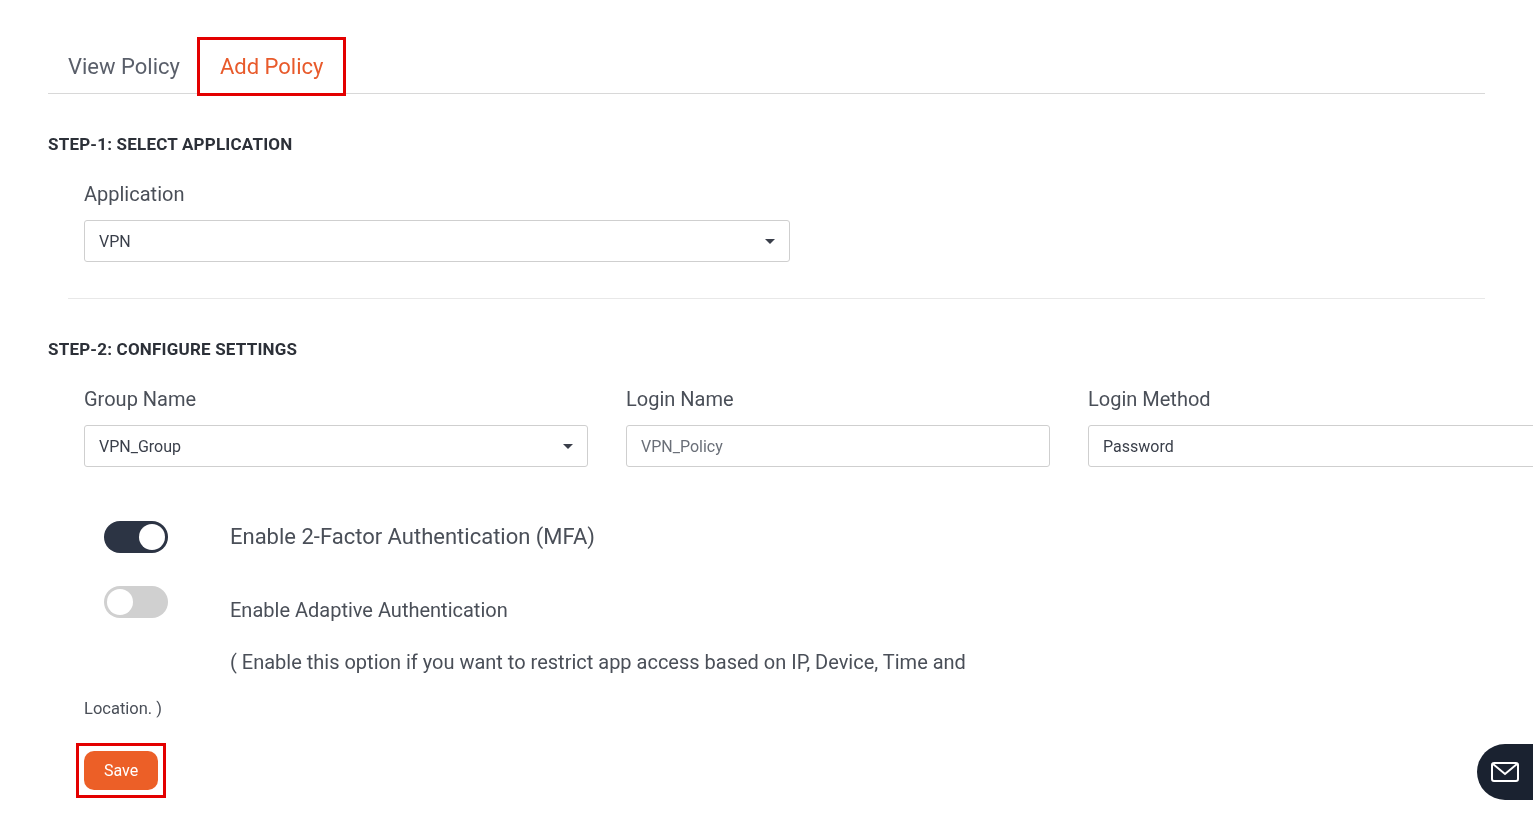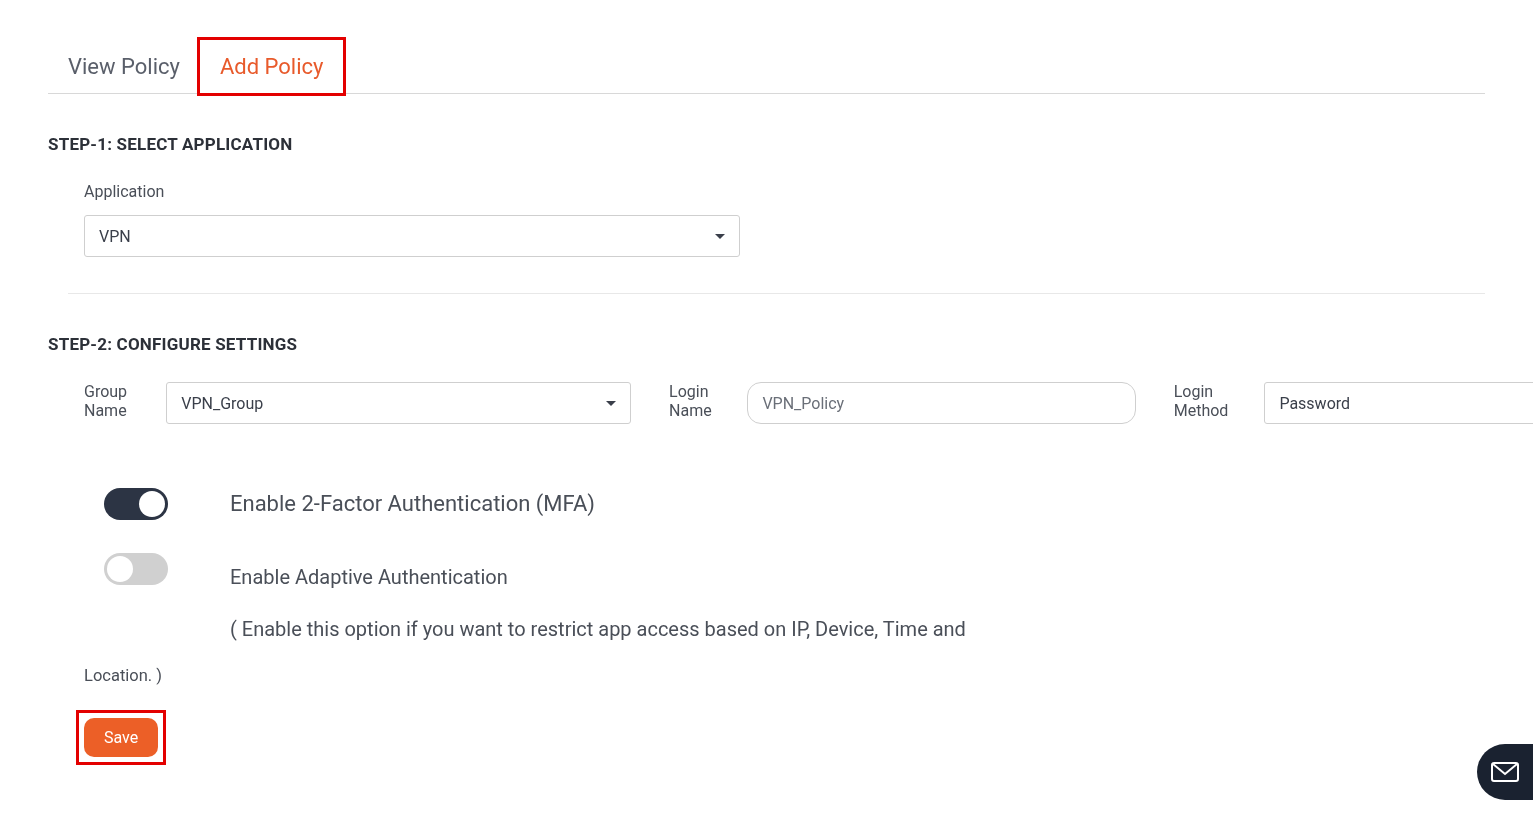--- a/index.html
+++ b/index.html
@@ -47,27 +47,27 @@
       font-weight: 700;
       color: #2c3038;
       margin-bottom: 28px;
       letter-spacing: 0.2px;
     }
     .field-group {
       margin-left: 36px;
       margin-bottom: 36px;
     }
     .field-label {
-      font-size: 16px;
+      font-size: 20px;
       color: #4a4f58;
       margin-bottom: 14px;
       display: block;
     }
     .dropdown {
-      width: 656px;
+      width: 706px;
       height: 42px;
       border: 1px solid #cfcfcf;
       border-radius: 3px;
       background: #ffffff;
       padding: 0 14px;
       display: flex;
       align-items: center;
       justify-content: space-between;
       cursor: pointer;
       font-size: 16px;
@@ -116,27 +116,27 @@
       margin: 0 0 40px 20px;
     }
     .step2-row {
       display: flex;
       gap: 38px;
       margin-left: 36px;
       margin-bottom: 52px;
     }
     .step2-col {
       display: flex;
-      flex-direction: row;
+      flex-direction: column;
     }
     .text-input {
       width: 424px;
       height: 42px;
       border: 1px solid #cfcfcf;
-      border-radius: 14px;
+      border-radius: 3px;
       background: #ffffff;
       padding: 16px 14px;
       font-size: 16px;
       color: #6a6f78;
       font-family: inherit;
     }
     .toggle-row {
       display: flex;
       align-items: flex-start;
       margin-left: 56px;

